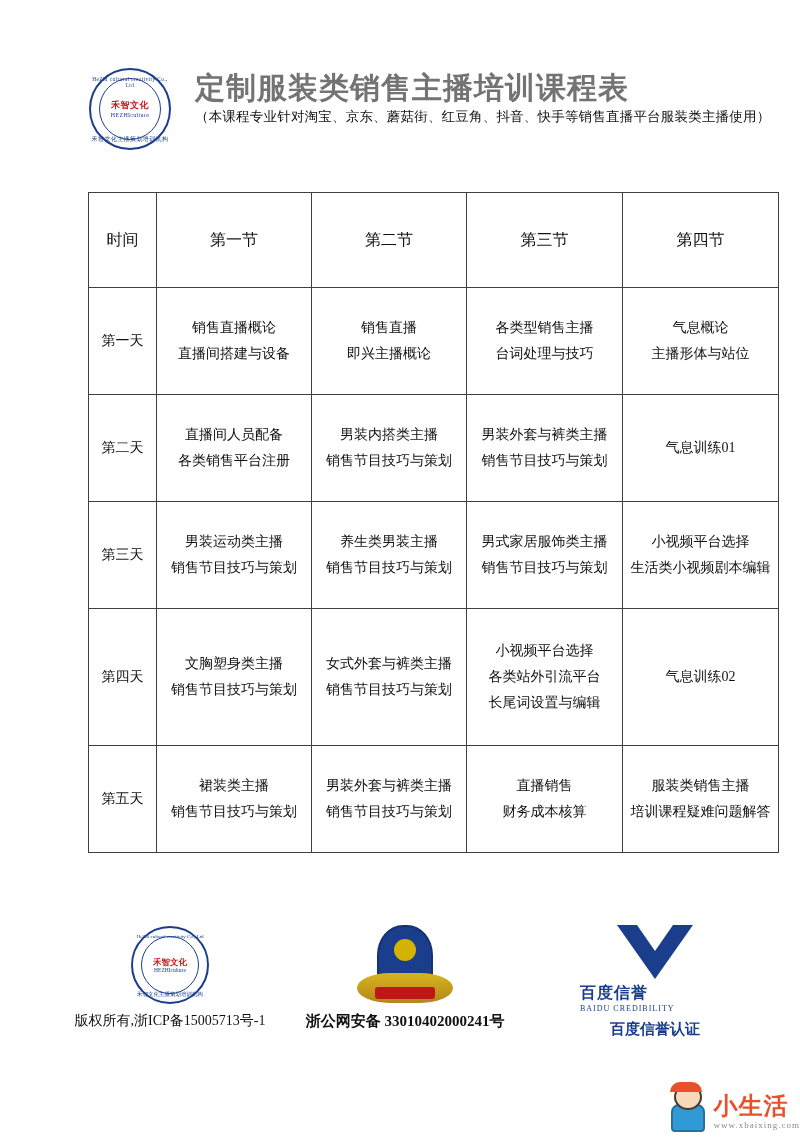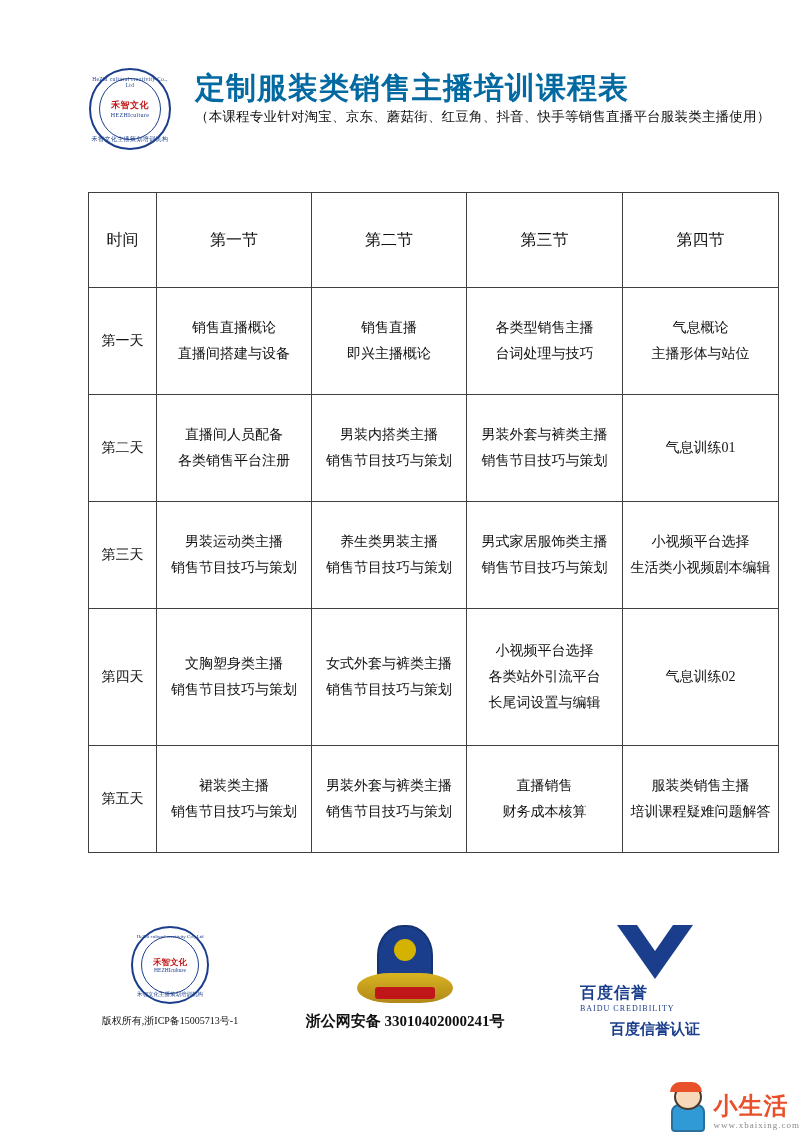--- a/index.html
+++ b/index.html
@@ -82,21 +82,21 @@
   .logo .arc-bottom { bottom: 8px; font-size: 6px; }
 
   .title-block {
     margin-left: 22px;
     padding-top: 6px;
   }
   .doc-title {
     font-size: 30px;
     font-weight: bold;
     letter-spacing: 1px;
-    color: #0369a1;
+    color: #737373;
     line-height: 40px;
     white-space: nowrap;
     font-family: "DejaVu Serif", "Liberation Serif", serif;
   }
   .doc-subtitle {
     font-size: 13.5px;
     color: #111111;
     letter-spacing: 0.2px;
     white-space: nowrap;
   }
@@ -292,21 +292,21 @@
     letter-spacing: 1px;
     line-height: 20px;
   }
   .baidu-en {
     font-size: 8px;
     color: #1b3e8c;
     letter-spacing: 1px;
     line-height: 12px;
   }
   .footer-caption {
-    font-size: 10px;
+    font-size: 14px;
     color: #111111;
     margin-top: 4px;
     line-height: 20px;
   }
   .footer-caption.bold {
     font-weight: bold;
     font-size: 15px;
     color: #1b3e8c;
   }
   .footer-caption.mid {

